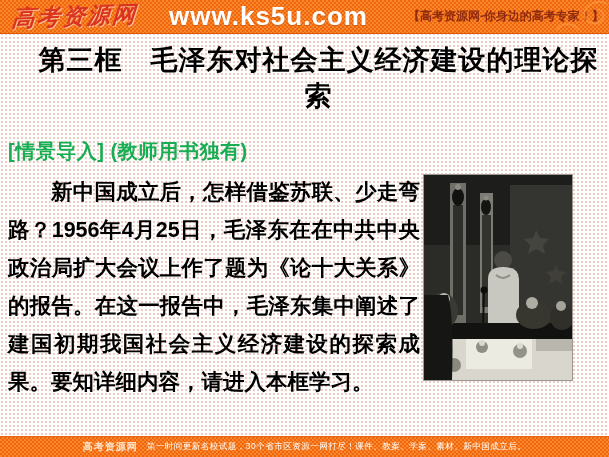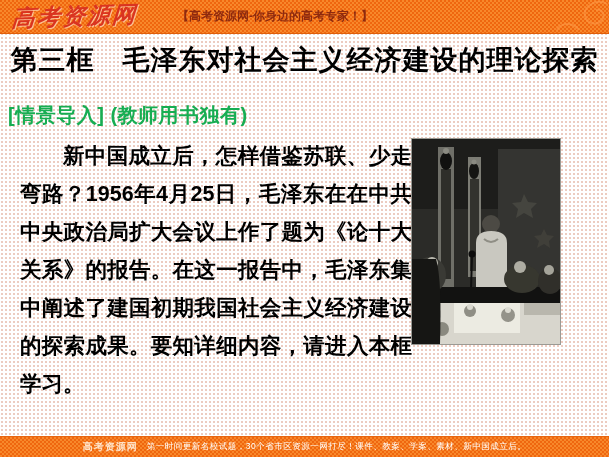--- a/index.html
+++ b/index.html
@@ -39,35 +39,35 @@
     white-space:nowrap;
   }
   .tagline{
     margin-left:40px;
     color:#8e2a0f;font-size:12px;font-weight:bold;
     white-space:nowrap;
     text-align:right;
   }
   .swirl{position:absolute;right:0;top:0;height:33px;width:90px;opacity:.55;pointer-events:none;}
   
-  .title-bar{margin-top:4px;text-align:center;}
+  .title-bar{margin-top:4px;text-align:center;padding-left:28px;}
   .title{
     display:inline-block;
     font-size:27px;font-weight:900;color:#000;
     letter-spacing:1px;margin:4px 0 0 0;
     font-family:"Liberation Sans","DejaVu Sans",sans-serif;
   }
   
   .section-label{
     margin:24px 16px 0 8px;
     color:#17ad52;font-size:20px;font-weight:800;
     letter-spacing:0.5px;
   }
   
-  .content{display:flex;align-items:flex-start;padding:0 20px;margin-top:8px;}
+  .content{display:flex;align-items:flex-start;padding:0 8px;margin-top:8px;}
   .para{
     width:412px;
     margin:0;
     font-size:21.5px;font-weight:700;color:#000;
     line-height:38px;
     text-align:justify;text-indent:2em;
     font-family:"Liberation Sans","DejaVu Sans",sans-serif;
   }
   .photo{
     width:148px;height:205px;
@@ -91,20 +91,21 @@
   }
   .f-slogan{color:#ffffff;font-size:8.5px;white-space:nowrap;letter-spacing:0.5px;}
 </style>
 </head>
 <body>
 
 <div class="page">
 
   <header class="topbar">
     <span class="logo">高考资源网</span>
+    <span class="site">www.ks5u.com</span>
     <span class="tagline">【高考资源网-你身边的高考专家！】</span>
     <svg class="swirl" viewBox="0 0 90 33">
       <path d="M88 4c-10-6-24 2-22 12 2 8 12 10 17 4 4-5 0-11-6-10" fill="none" stroke="#ff9b4a" stroke-width="2"></path>
       <path d="M60 30c-6-8-18-8-22 0" fill="none" stroke="#ff9b4a" stroke-width="2"></path>
     </svg>
   </header>
 
   <div class="title-bar">
     <h1 class="title">第三框　毛泽东对社会主义经济建设的理论探索</h1>
   </div>

